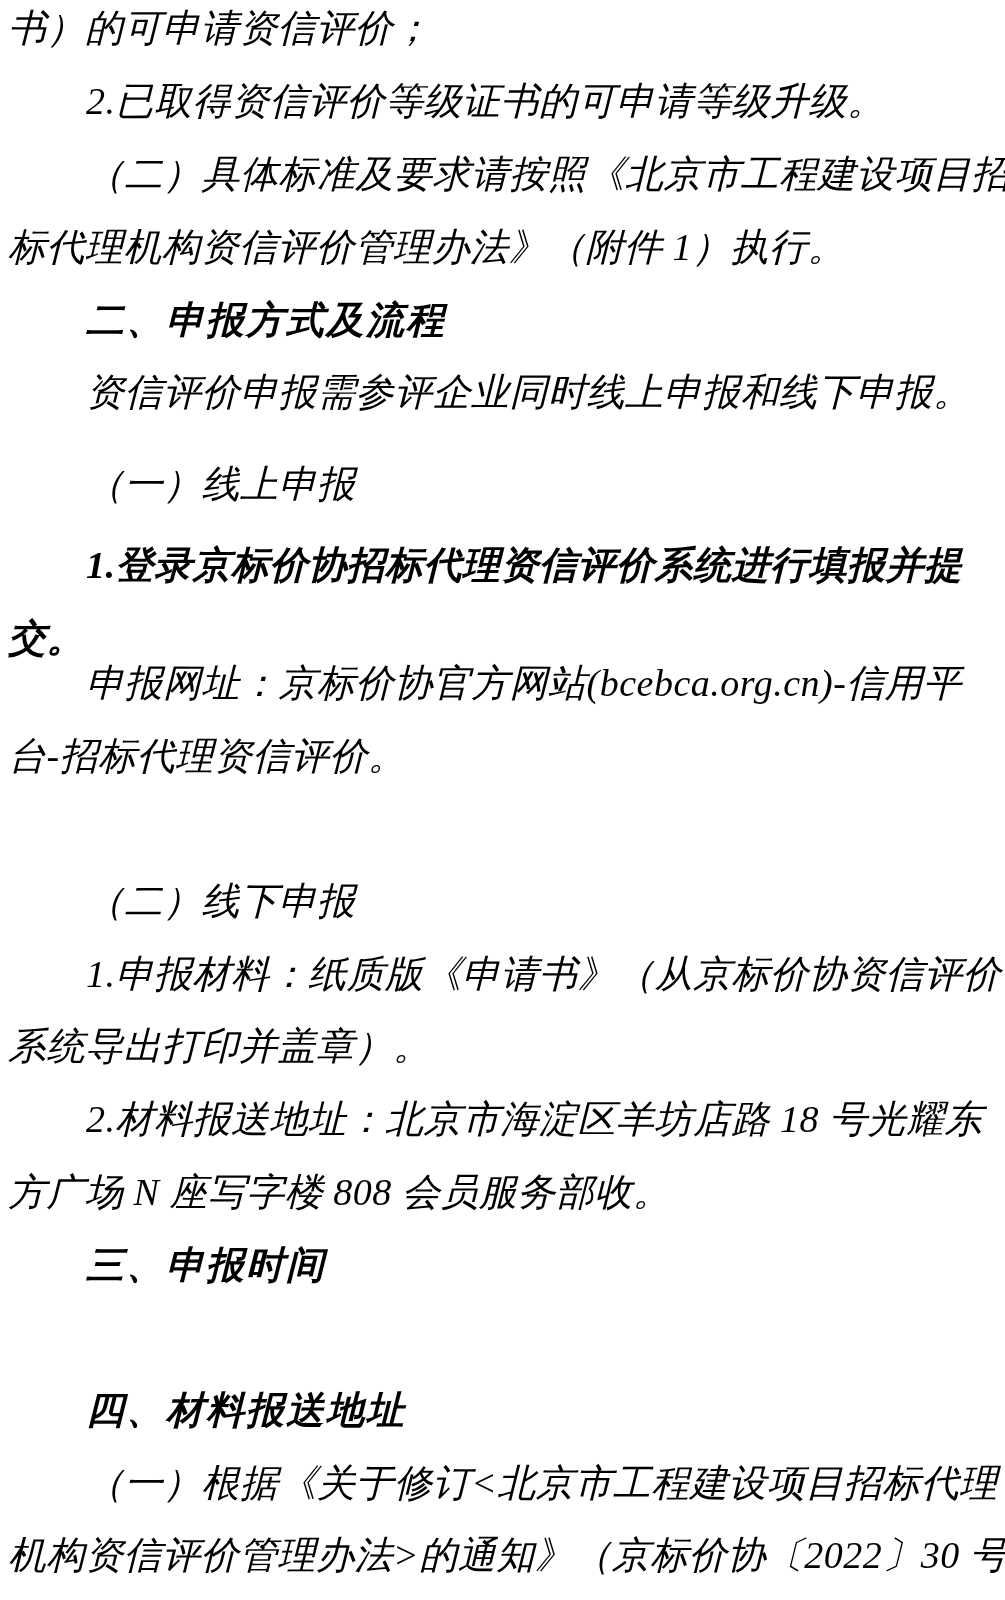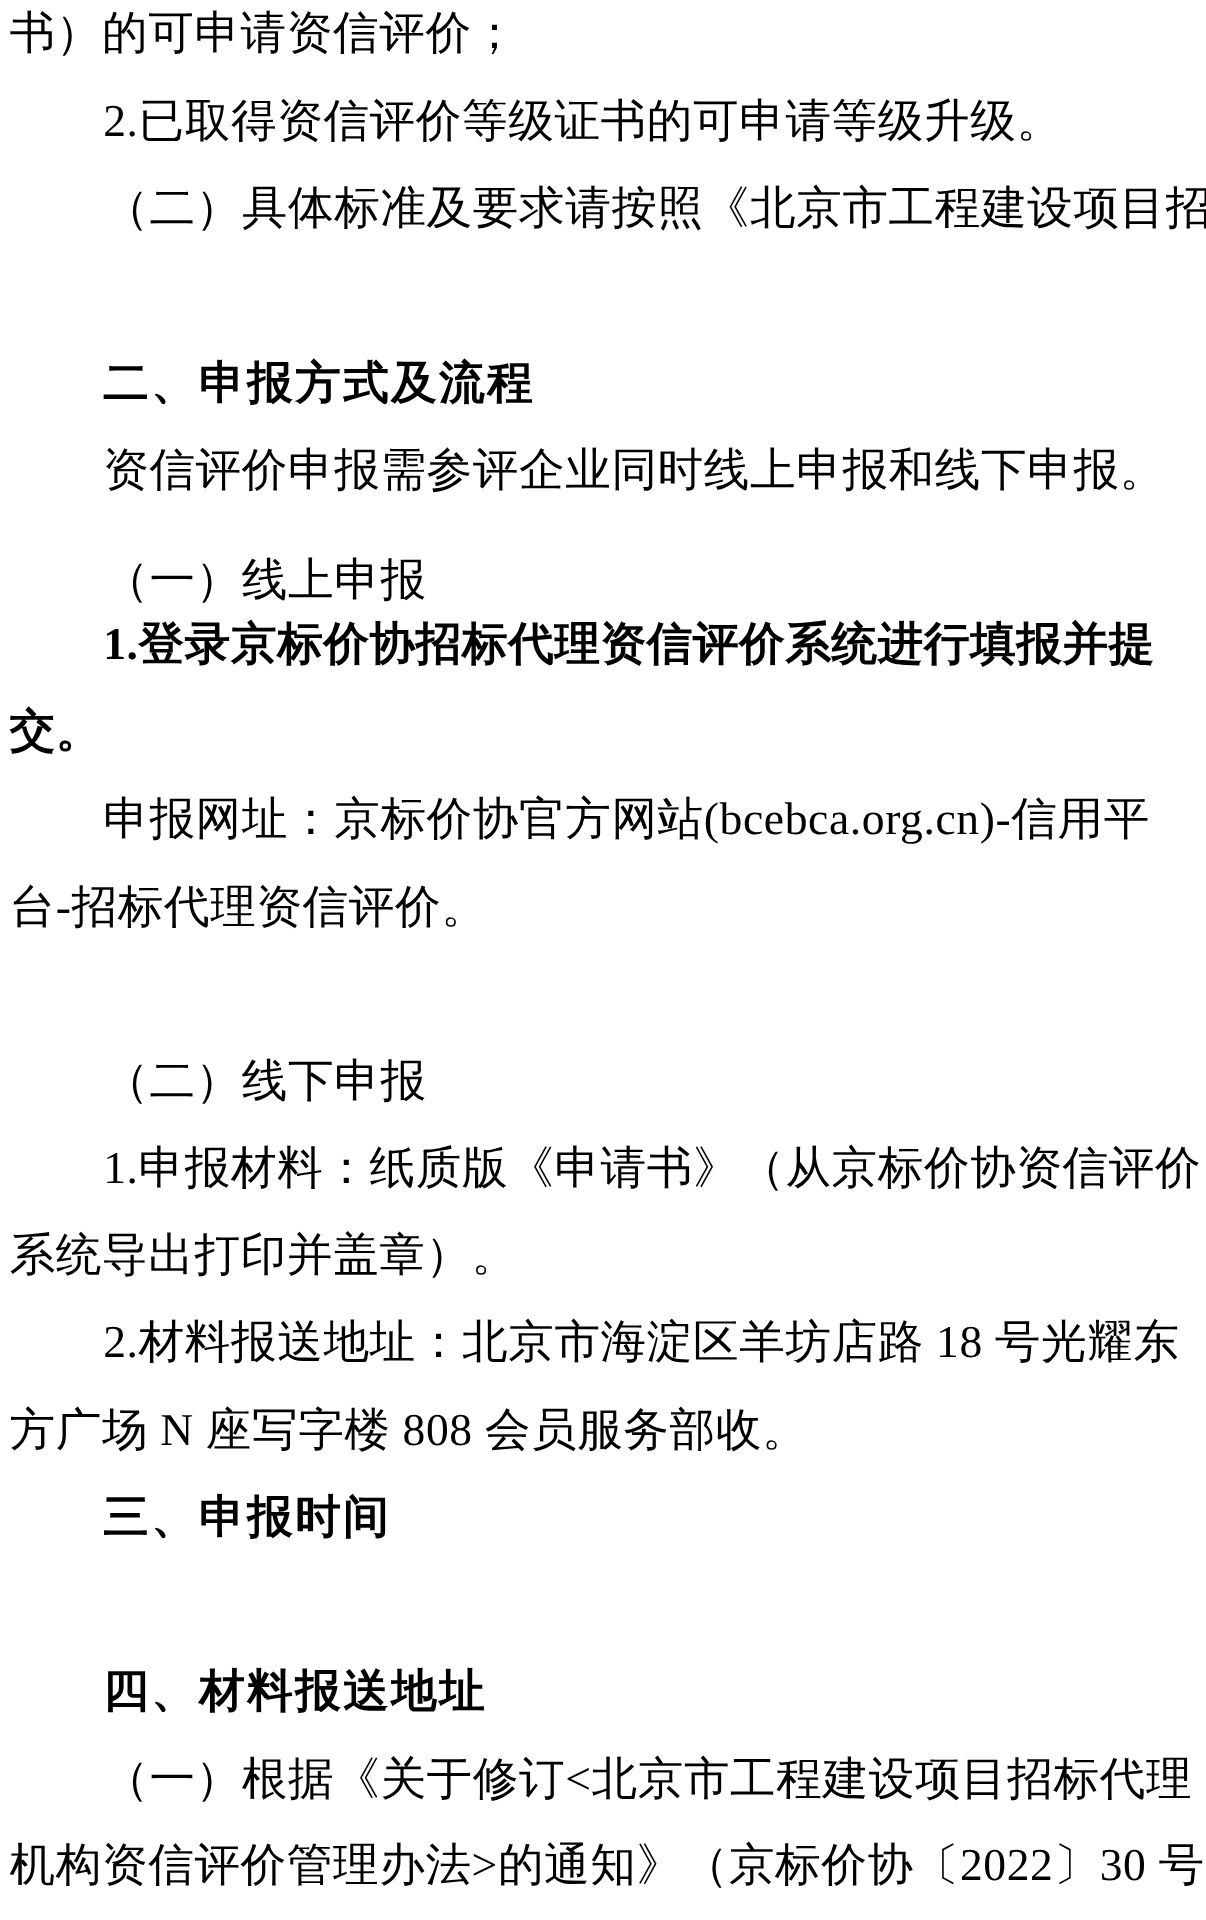--- a/index.html
+++ b/index.html
@@ -8,49 +8,52 @@
     background: #ffffff;
   }
   .page {
     position: relative;
     width: 1005px;
     height: 1600px;
     background: #ffffff;
     color: #000000;
     overflow: hidden;
     font-family: "Liberation Serif", "DejaVu Serif", serif;
+    font-style: italic;
   }
   .line {
     position: absolute;
     left: 8px;
     font-size: 38px;
     line-height: 1.1;
     white-space: nowrap;
     letter-spacing: 0.5px;
     font-weight: normal;
   }
   .indent {
     padding-left: 78px;
   }
   .bold {
     font-weight: bold;
+    margin-top: 28px;
   }
   .heading {
     font-weight: bold;
     font-family: "Liberation Sans", "DejaVu Sans", sans-serif;
     letter-spacing: 2px;
   }
 </style>
 </head>
 <body>
 
 <div class="page">
   <div class="line" style="top:8px">书）的可申请资信评价；</div>
   <div class="line indent" style="top:81px">2.已取得资信评价等级证书的可申请等级升级。</div>
   <div class="line indent" style="top:154px">（二）具体标准及要求请按照《北京市工程建设项目招</div>
+  <div class="line" style="top:227px">标代理机构资信评价管理办法》（附件 1）执行。</div>
   <div class="line indent heading" style="top:300px">二、申报方式及流程</div>
   <div class="line indent" style="top:372px">资信评价申报需参评企业同时线上申报和线下申报。</div>
   <div class="line indent" style="top:464px">（一）线上申报</div>
   <div class="line indent bold" style="top:517px">1.登录京标价协招标代理资信评价系统进行填报并提</div>
   <div class="line bold" style="top:590px">交。</div>
   <div class="line indent" style="top:663px">申报网址：京标价协官方网站(bcebca.org.cn)-信用平</div>
   <div class="line" style="top:736px">台-招标代理资信评价。</div>
   <div class="line indent" style="top:881px">（二）线下申报</div>
   <div class="line indent" style="top:954px">1.申报材料：纸质版《申请书》（从京标价协资信评价</div>
   <div class="line" style="top:1026px">系统导出打印并盖章）。</div>

